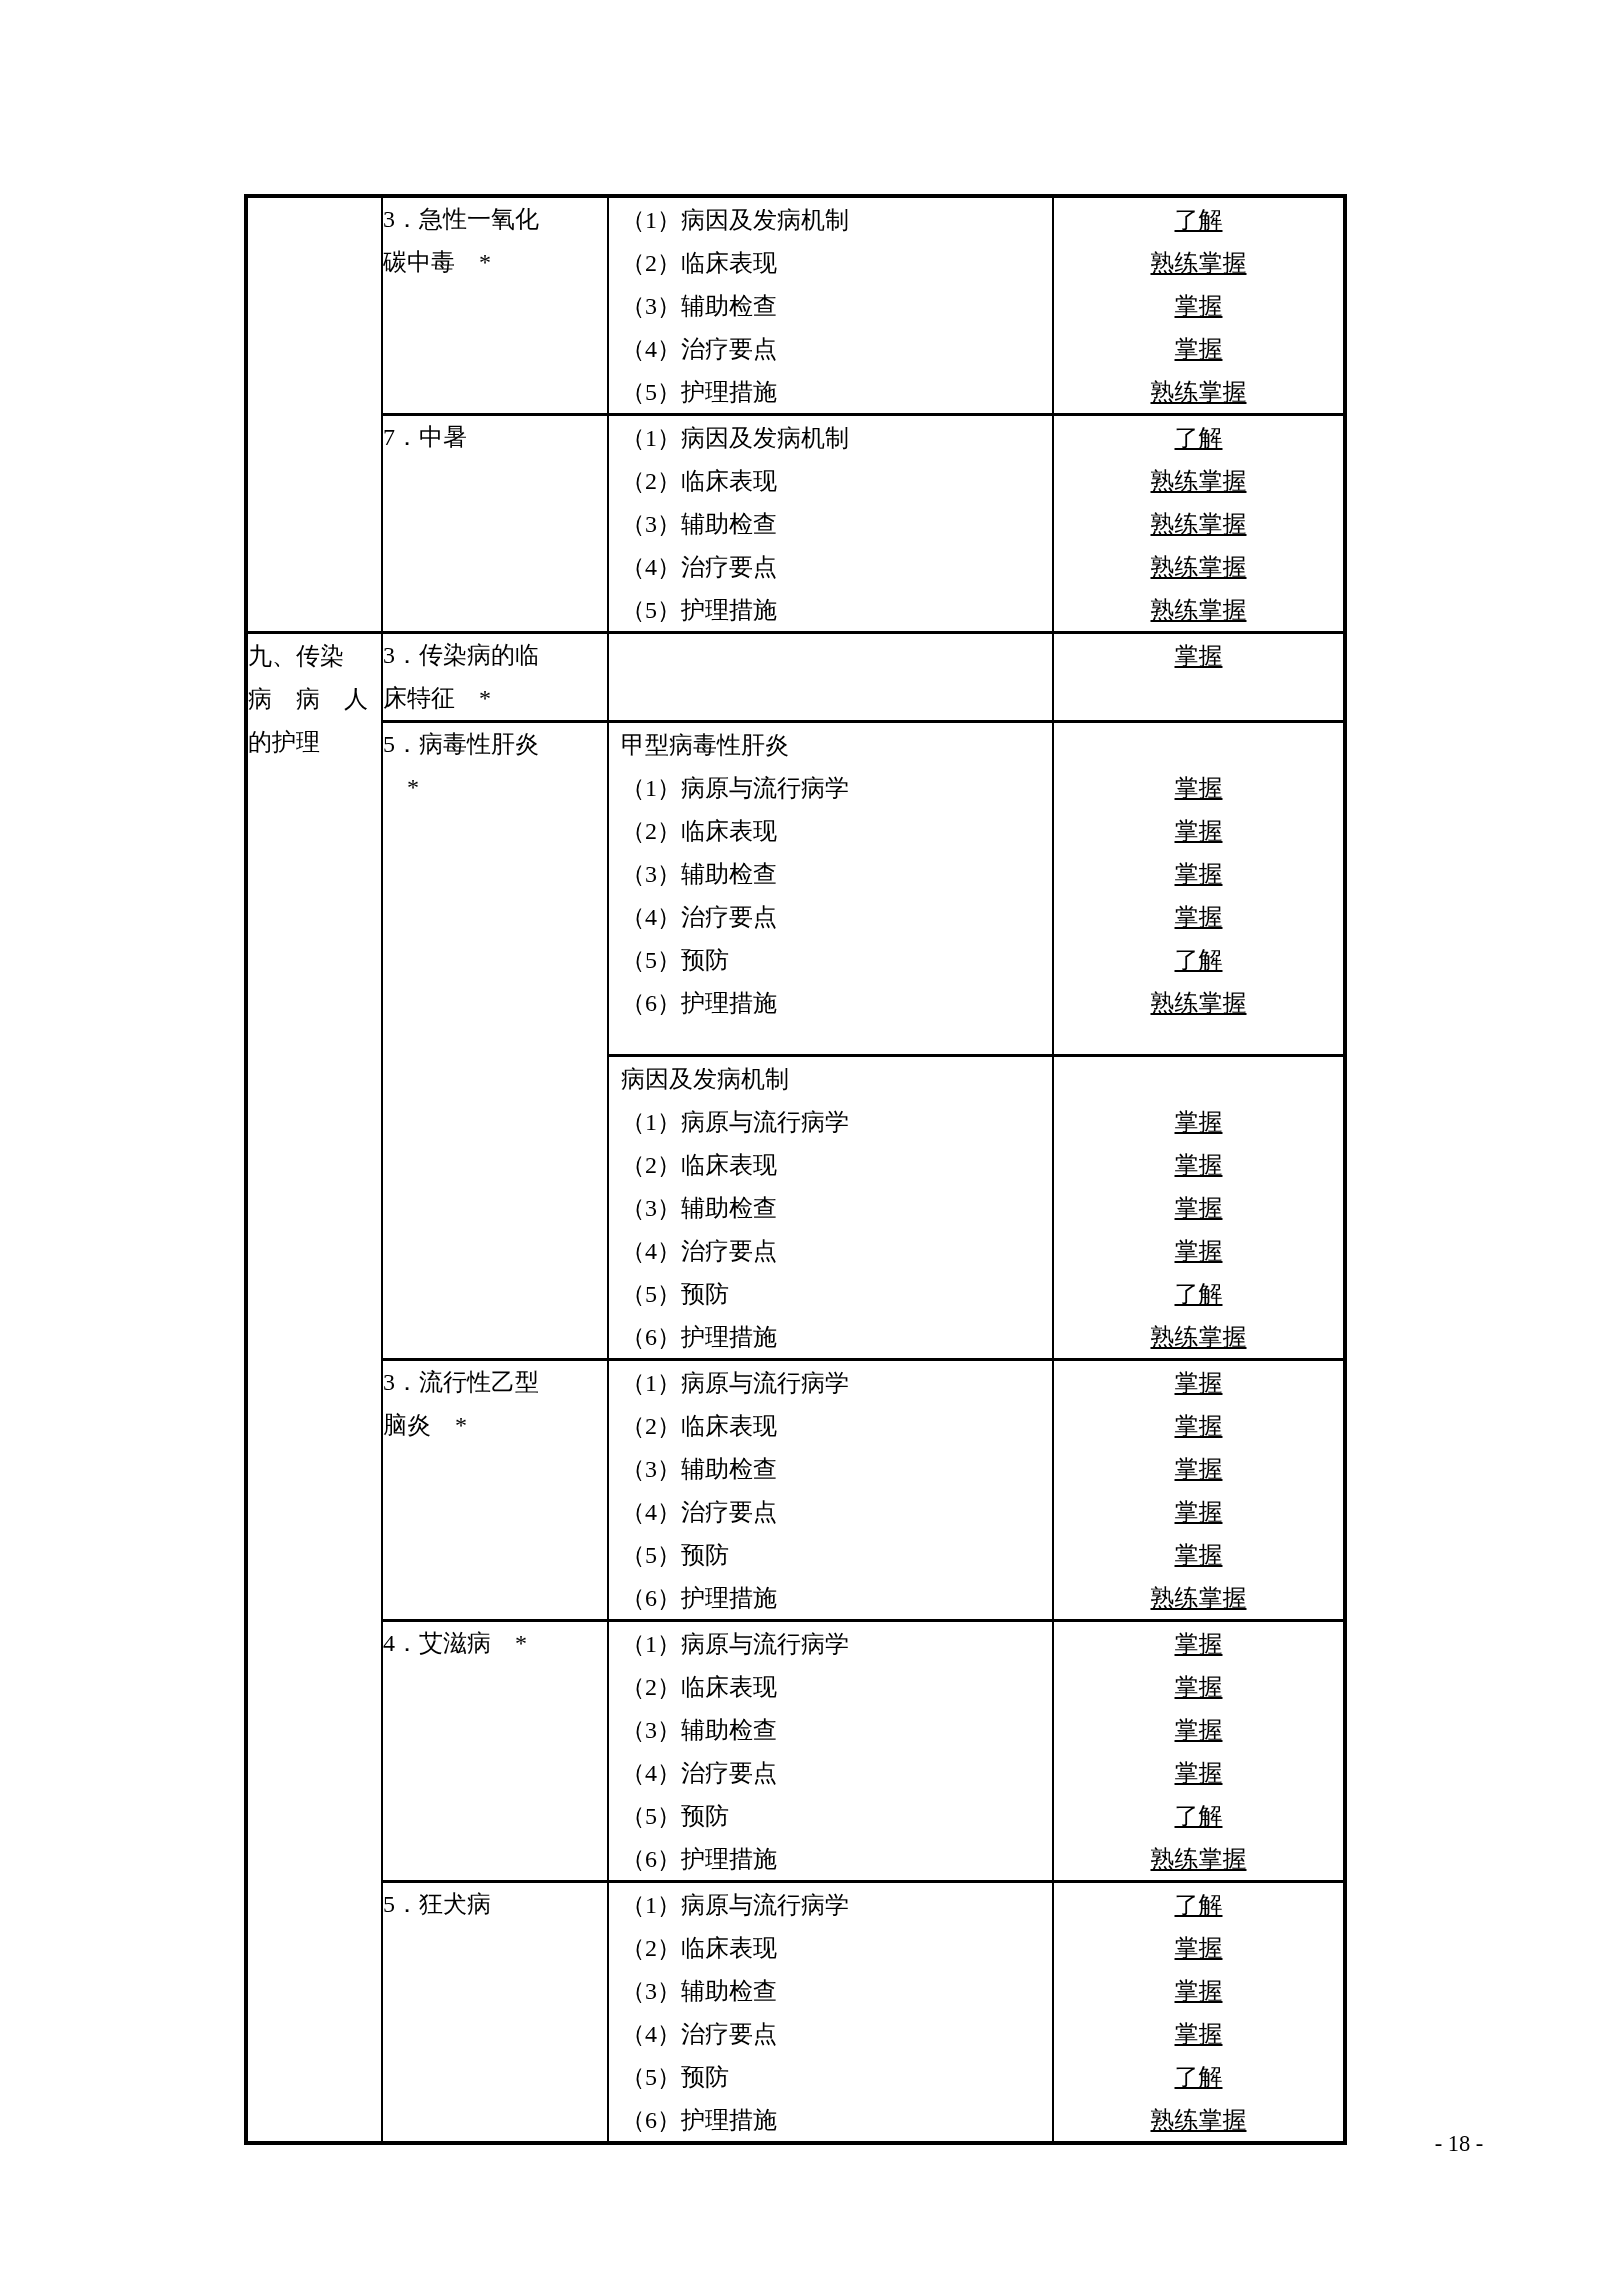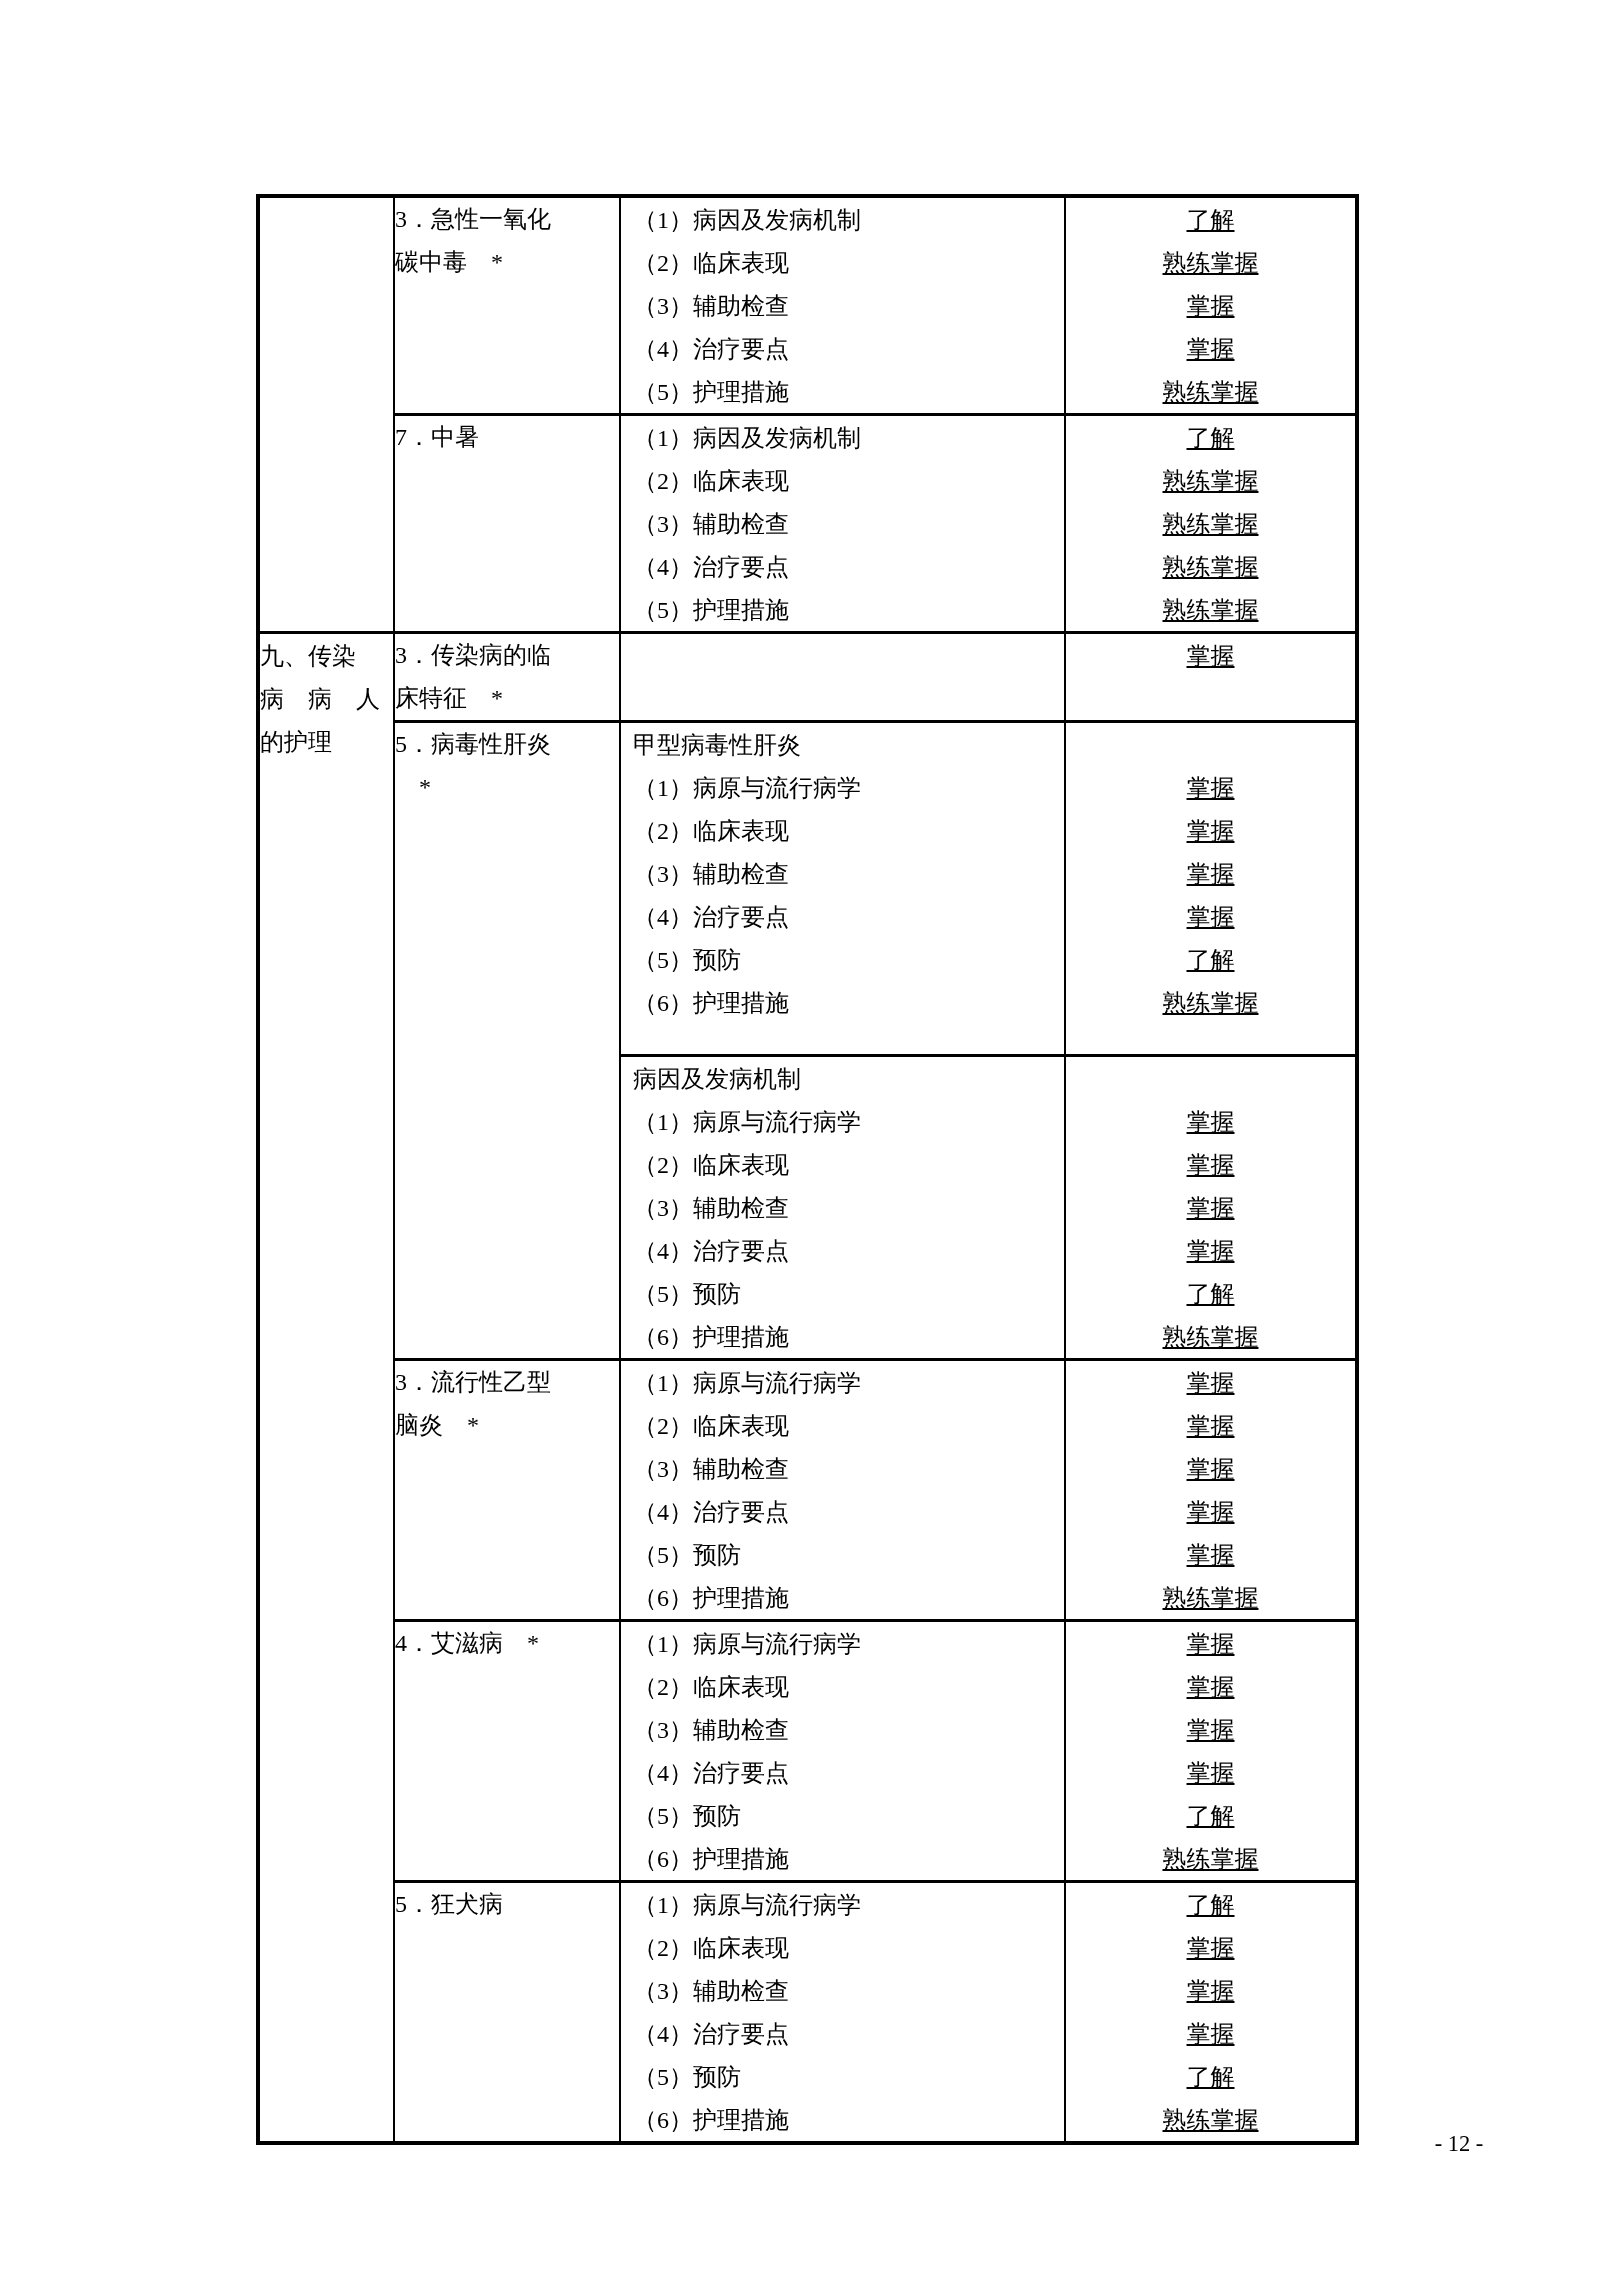--- a/index.html
+++ b/index.html
@@ -7,21 +7,21 @@
     position:relative;
     width:1623px;
     height:2295px;
     background:#ffffff;
     color:#000000;
     font-family:"Liberation Serif","DejaVu Serif",serif;
     overflow:hidden;
   }
   table.syllabus{
     position:absolute;
-    left:256px;
+    left:244px;
     top:194px;
     border-collapse:collapse;
     table-layout:fixed;
     border:4.6px solid #000;
   }
   table.syllabus td{
     border:2.6px solid #000;
     border-top-width:3.6px;
     border-bottom-width:3.6px;
     vertical-align:top;
@@ -216,15 +216,15 @@
             <div class="cline">了解</div>
             <div class="cline">掌握</div>
             <div class="cline">掌握</div>
             <div class="cline">掌握</div>
             <div class="cline">了解</div>
             <div class="cline">熟练掌握</div>
           </td>
         </tr>
       </tbody>
   </table>
-  <div class="page-number">- 12 -</div>
+  <div class="page-number">- 18 -</div>
 </div>
 
 
 </body></html>

